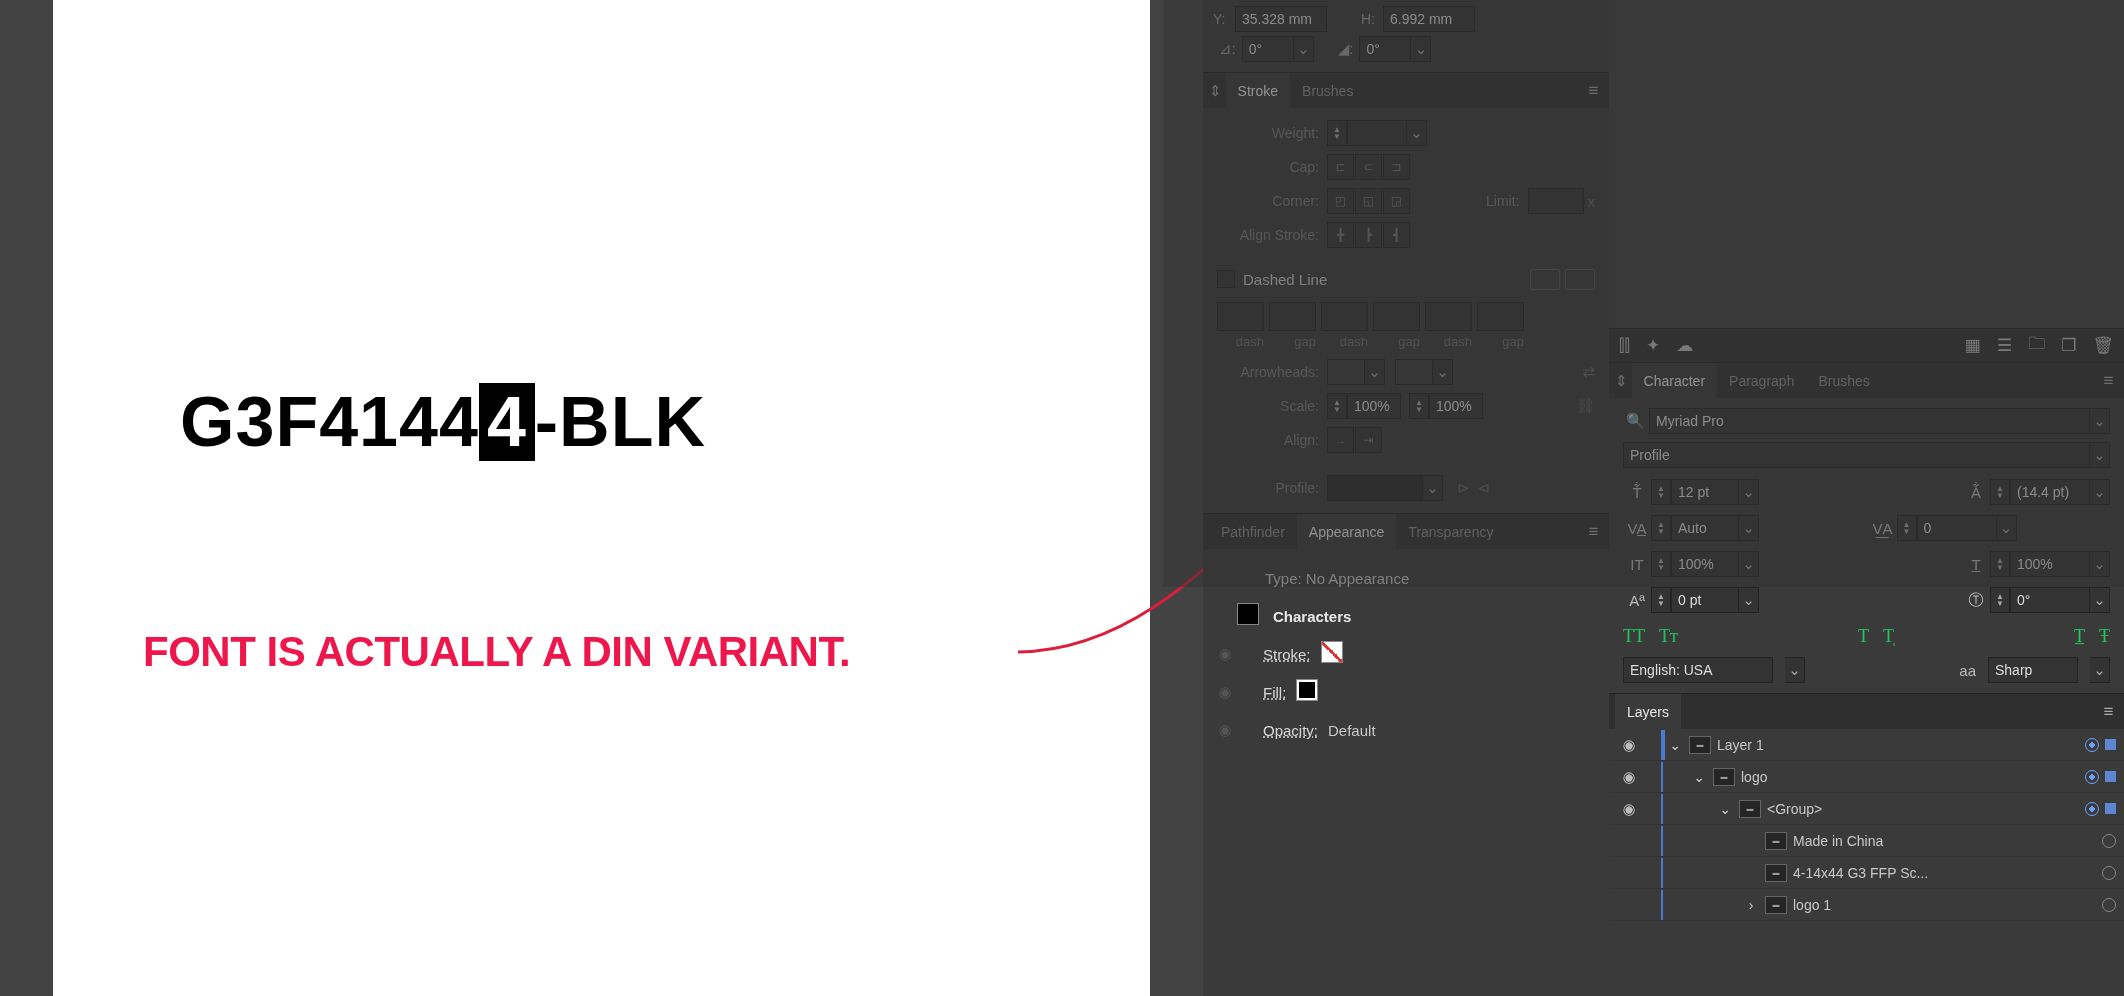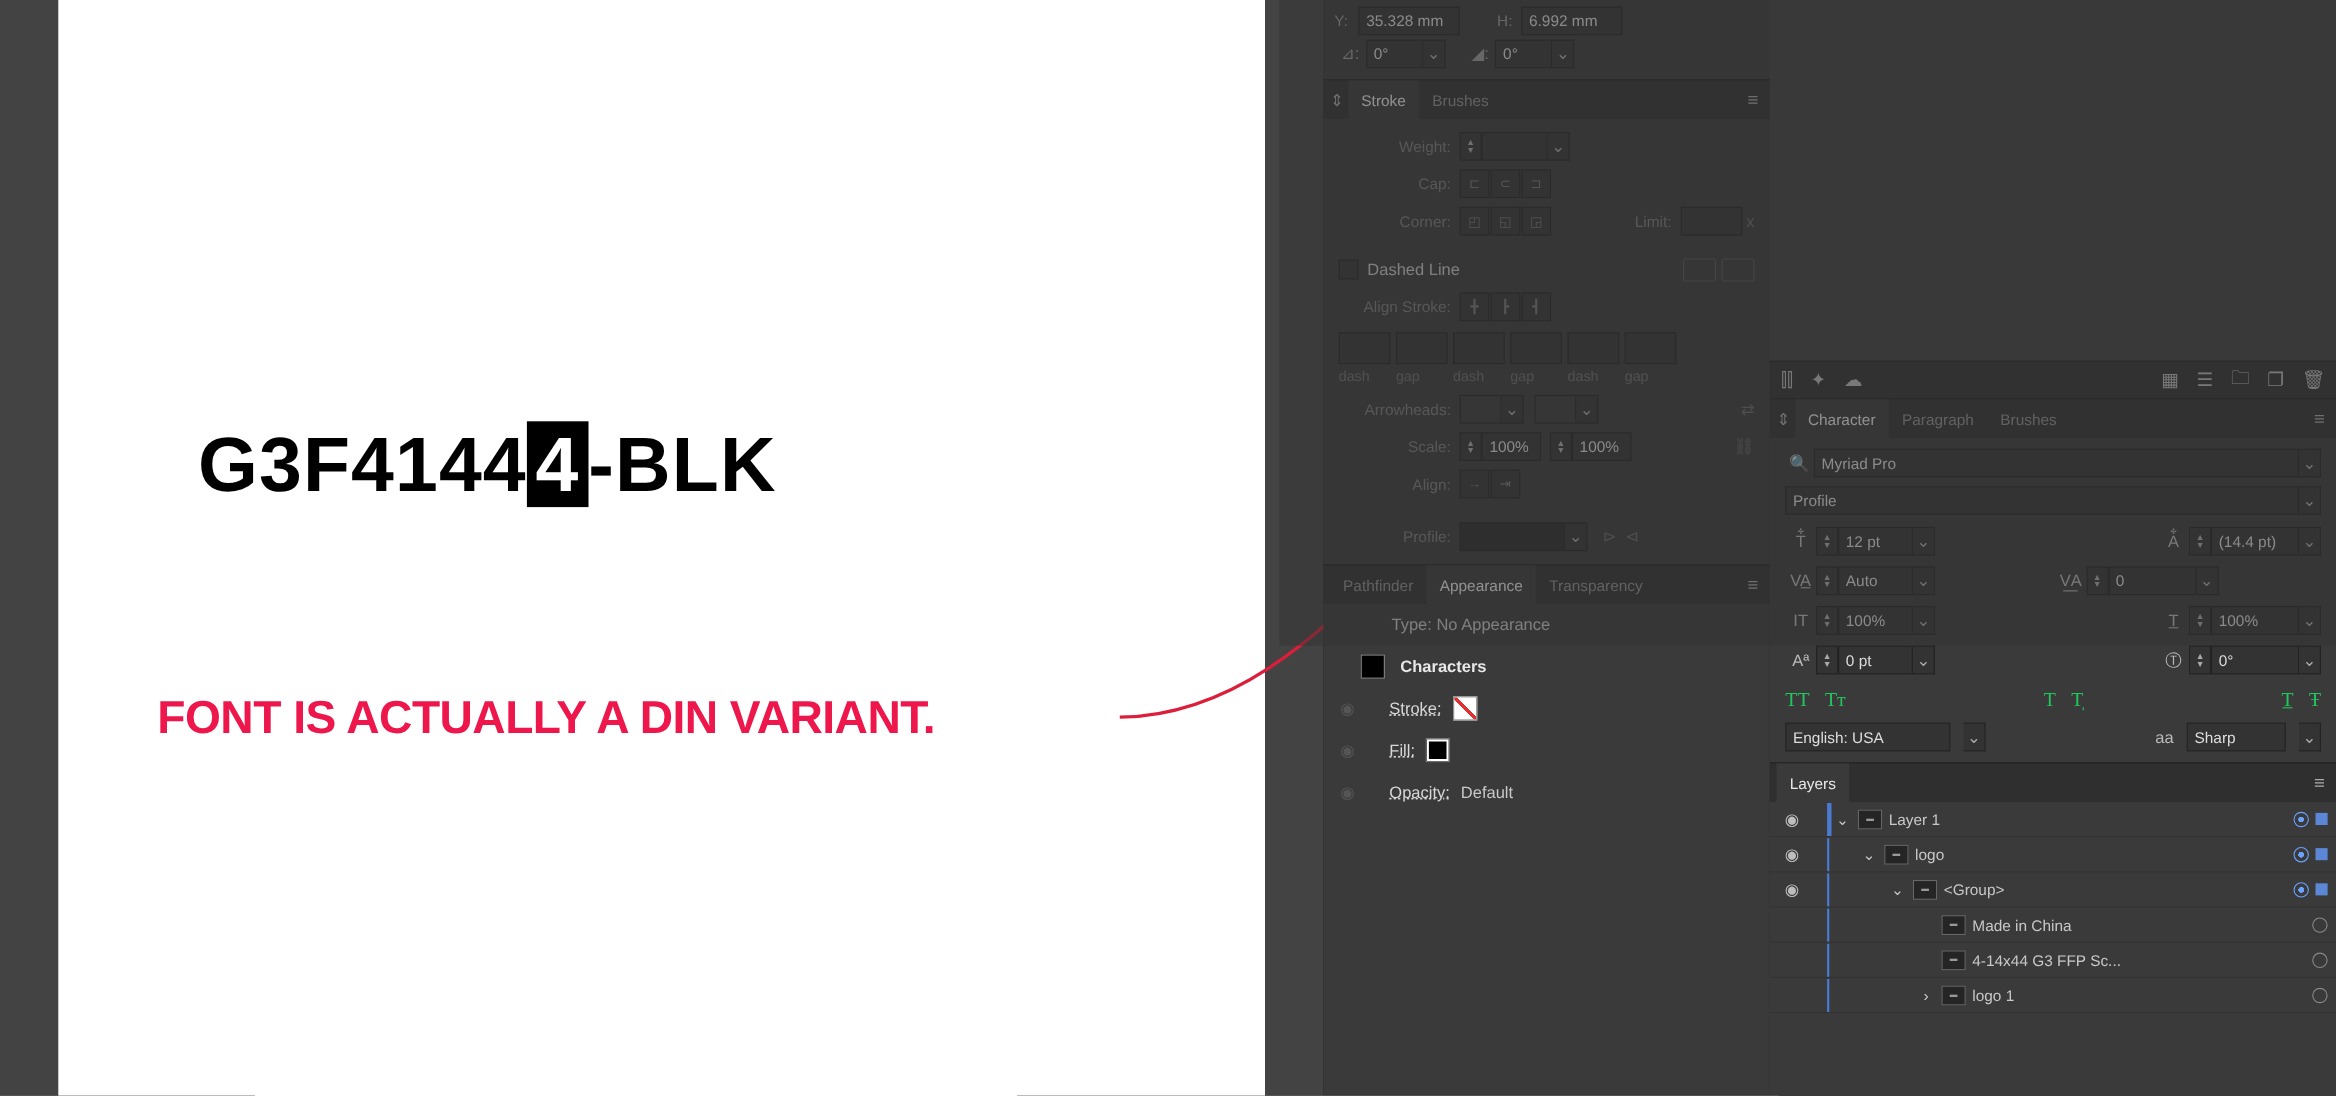--- a/index.html
+++ b/index.html
@@ -31,28 +31,28 @@
 .step::before{content:"▲"}
 .step::after{content:"▼"}
 
 .topxf{padding:4px 10px 8px;background:#3a3a3a}
 .topxf .row{height:30px}
 .xf-lbl{color:#999;width:22px;font-size:14px}
 .xval{width:92px}
 
 .stroke .lbl{width:102px}
 .dash-row{display:flex;gap:5px;padding:6px 0}
-.dash-cell{display:flex;flex-direction:column;align-items:flex-start}
+.dash-cell{display:flex;flex-direction:column;align-items:flex-end}
 .dash-cell .fld{width:47px;height:29px}
 .dash-cell .sub{color:#6d6d6d;font-size:13px;margin-top:3px}
 .rect-ico{margin-left:auto;display:flex;gap:5px}
 .rect-ico .b{width:30px;height:21px;border:1px solid #555;border-radius:2px}
 .arrowheads .fld{width:38px;height:26px;background:#3a3a3a}
 
-.appr .arow{display:flex;align-items:center;height:38px;padding:0 10px}
+.appr .arow{display:flex;align-items:flex-end;height:38px;padding:0 10px}
 .eye{width:24px;text-align:center;color:#555;font-size:15px}
 .appr .albl{font-size:15px;color:#d8d8d8;text-decoration:underline dotted;margin-right:10px}
 .sw{width:22px;height:22px;border:1px solid #888;display:inline-block}
 .sw.no{background:linear-gradient(to top right,transparent 45%,#d33 45%,#d33 55%,transparent 55%),#fff}
 .sw.blk{background:#000;box-shadow:inset 0 0 0 2px #fff}
 .sw.solid{background:#000}
 .ico{width:28px;height:26px;display:flex;align-items:center;justify-content:center;color:#bbb;font-size:15px}
 .cval{flex:0 0 68px}
 .fontsel{display:flex;align-items:center;height:30px;margin-bottom:4px}
 .fontsel .srch{width:26px;color:#999;text-align:center}
@@ -146,34 +146,34 @@
         <span class="lbl">Corner:</span>
         <div class="grp3">
           <div class="tiny-btn">◰</div>
           <div class="tiny-btn">◱</div>
           <div class="tiny-btn">◲</div>
         </div>
         <span class="lbl limit" style="width:auto;margin-left:auto">Limit:</span>
         <span class="fld" style="width:56px"></span>
         <span class="x-end">x</span>
       </div>
+    <div class="row">
+        <span class="lbl">Align Stroke:</span>
+        <div class="grp3">
+          <div class="tiny-btn">╋</div>
+          <div class="tiny-btn">┣</div>
+          <div class="tiny-btn">┫</div>
+        </div>
+      </div>
     <div class="row" style="margin-top:10px">
         <span class="chk"></span>
         <span style="color:#c8c8c8">Dashed Line</span>
         <div class="rect-ico">
           <div class="b"></div>
           <div class="b"></div>
-        </div>
-      </div>
-    <div class="row">
-        <span class="lbl">Align Stroke:</span>
-        <div class="grp3">
-          <div class="tiny-btn">╋</div>
-          <div class="tiny-btn">┣</div>
-          <div class="tiny-btn">┫</div>
         </div>
       </div>
     <div class="dash-row">
       <div class="dash-cell">
           <span class="fld"></span>
           <span class="sub">dash</span>
         </div>
       <div class="dash-cell">
           <span class="fld"></span>
           <span class="sub">gap</span>

